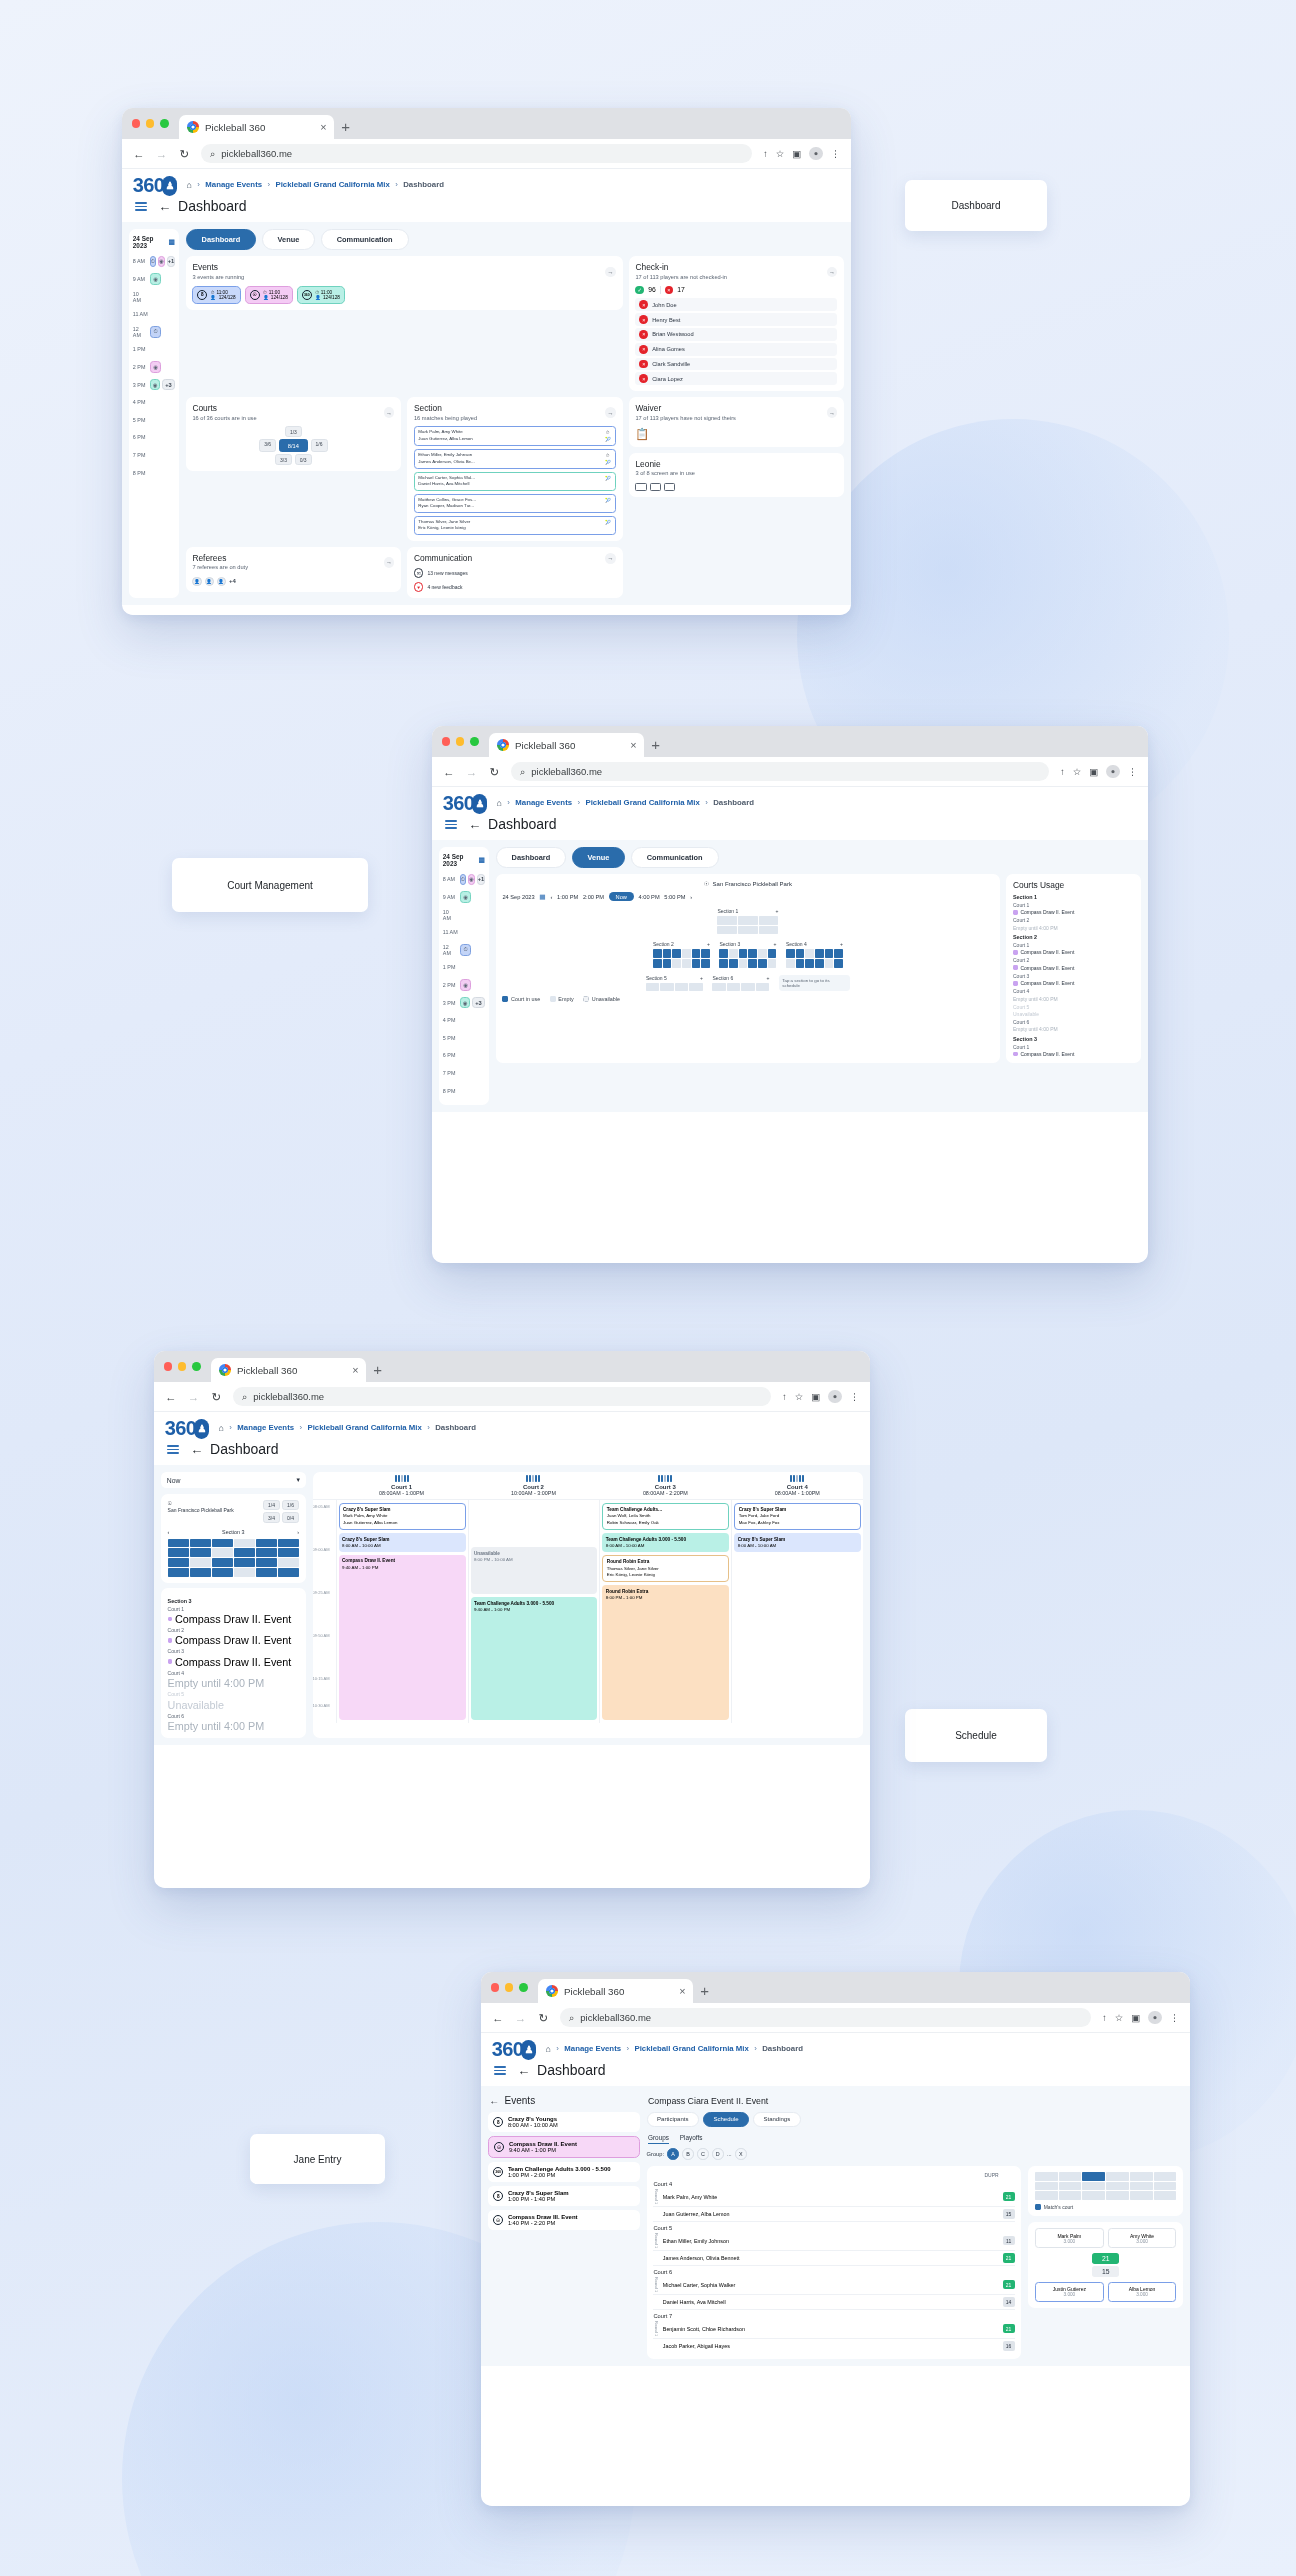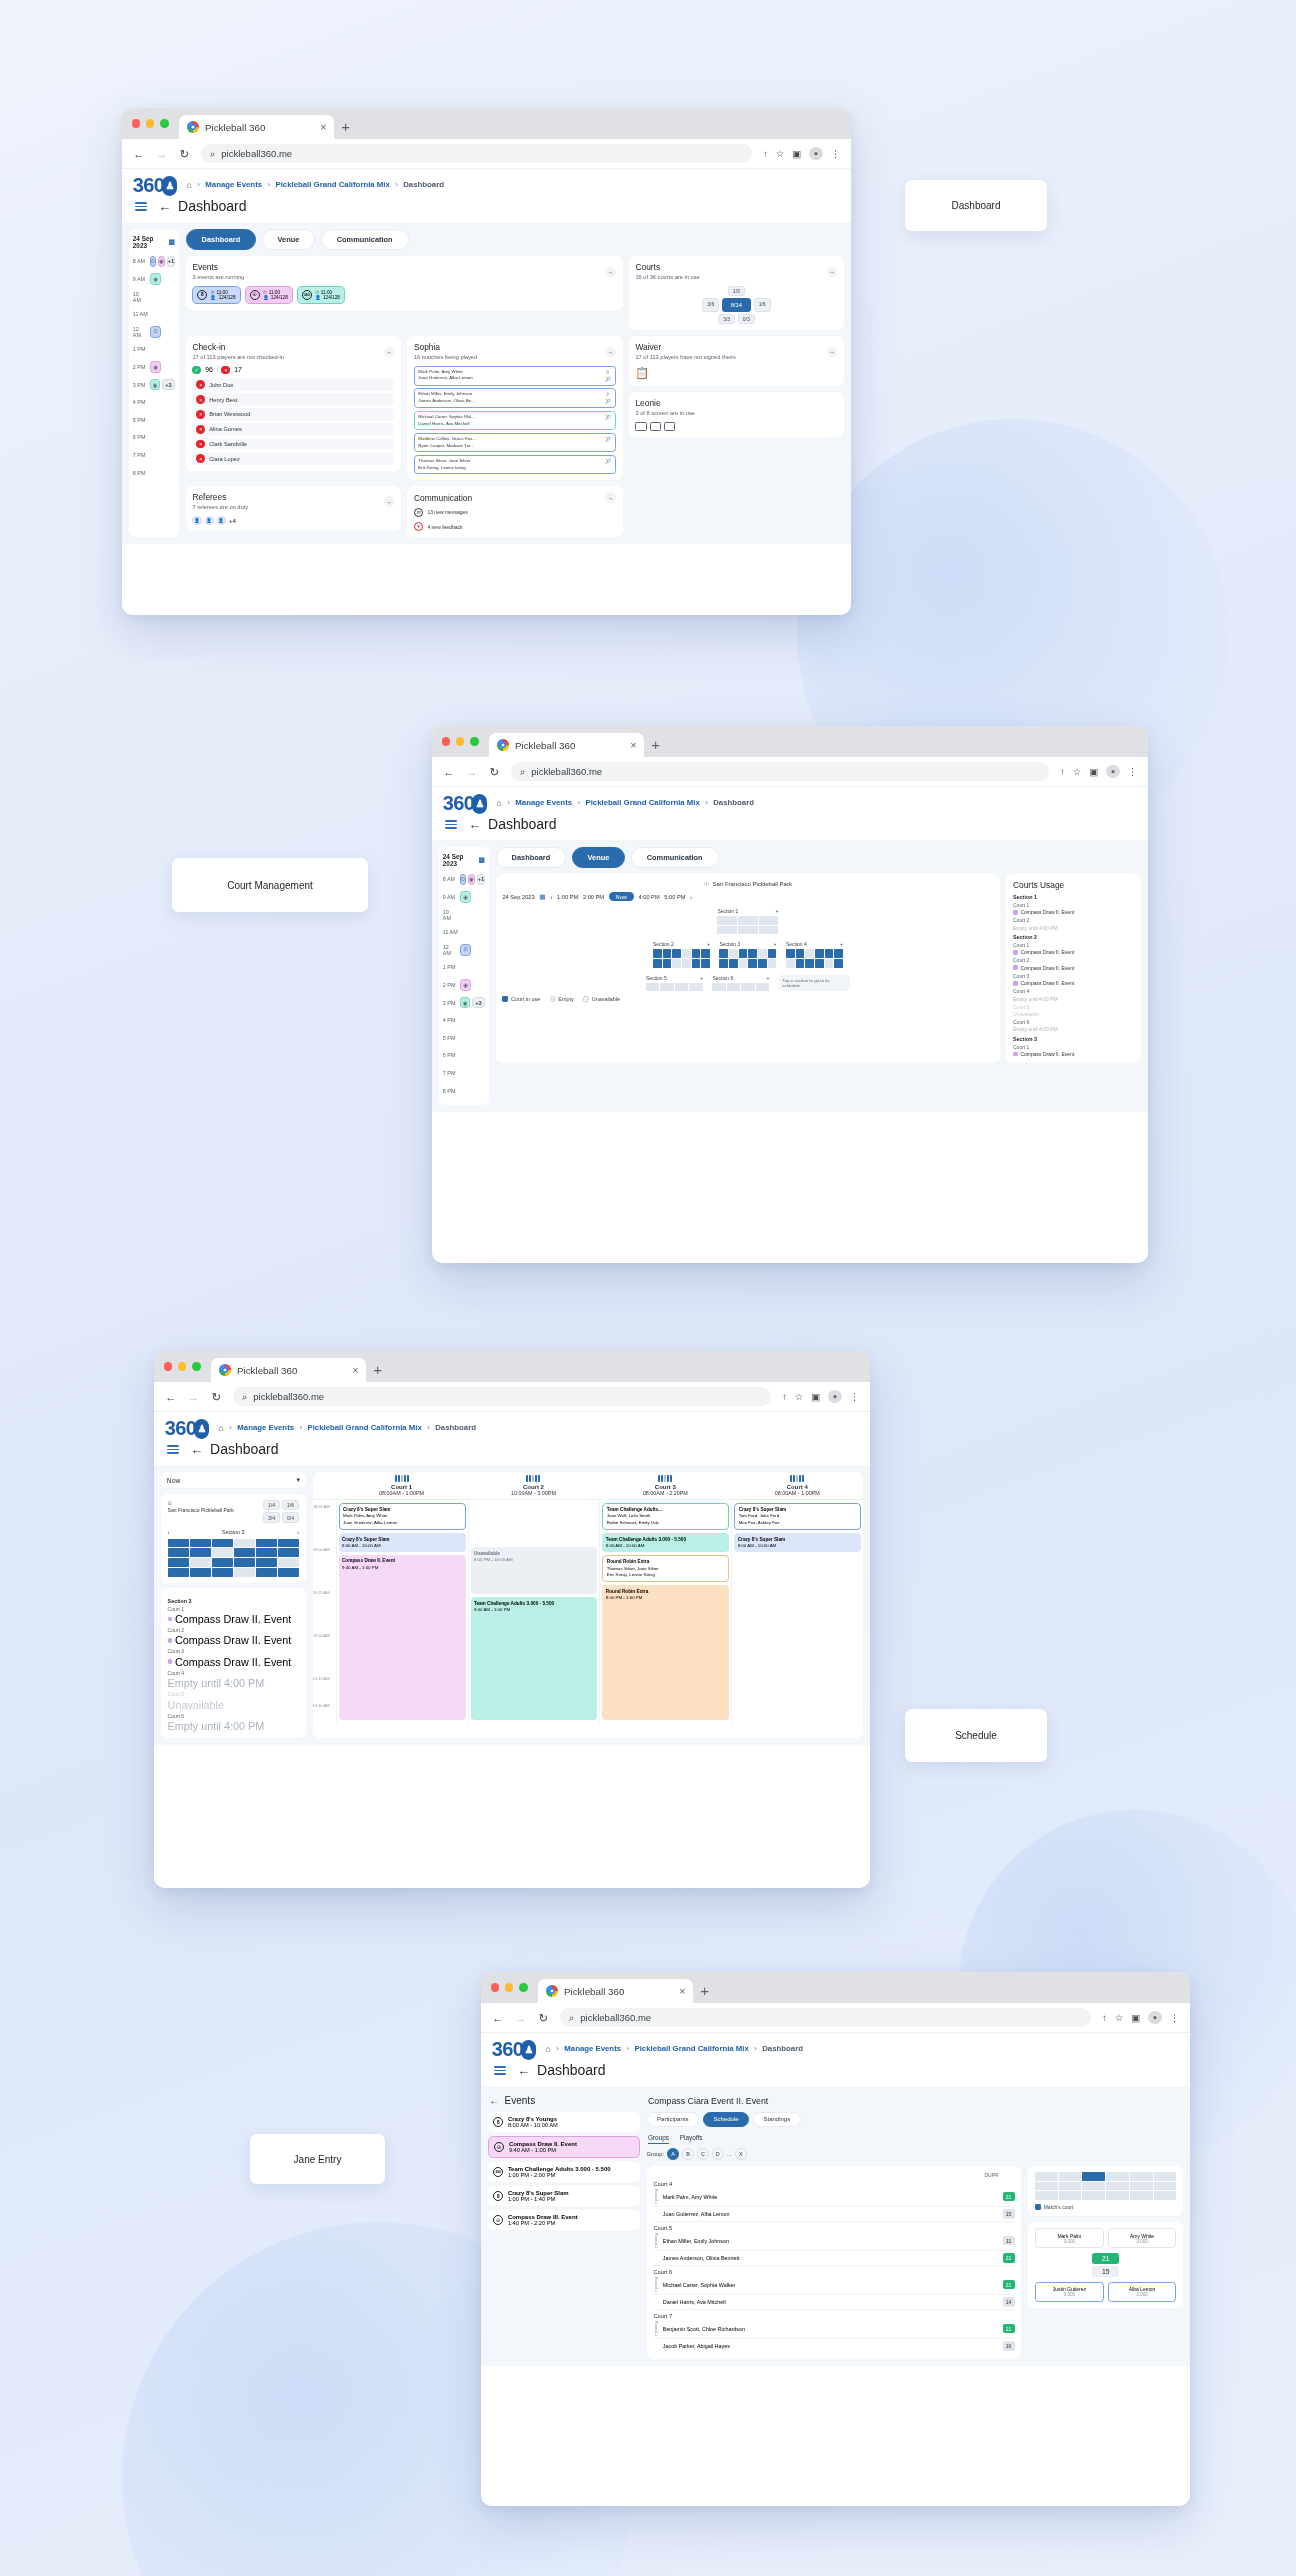--- a/index.html
+++ b/index.html
@@ -394,44 +394,20 @@
                     <span>124/128</span>
                   </div>
               </span>
             </div>
           </div>
         </div>
 
         <div class="card">
           <div class="card-h">
             <div>
-              <div class="card-t">Courts</div>
-              <div class="card-s">16 of 36 courts are in use</div>
-            </div>
-            <div class="arrow-btn">→</div>
-          </div>
-          <div class="courtmini">
-            <div class="cm-row">
-              <span class="cm">1/3</span>
-            </div>
-            <div class="cm-row">
-              <span class="cm">3/6</span>
-              <span class="cm on">8/14</span>
-              <span class="cm">1/6</span>
-            </div>
-            <div class="cm-row">
-              <span class="cm">3/3</span>
-              <span class="cm">0/3</span>
-            </div>
-          </div>
-        </div>
-
-        <div class="card">
-          <div class="card-h">
-            <div>
               <div class="card-t">Check-in</div>
               <div class="card-s">17 of 113 players are not checked-in</div>
             </div>
             <div class="arrow-btn">→</div>
           </div>
           <div class="checkstat">
             <span class="badge-c ok">✓</span>
             <span>96</span>
             <span class="divider-v"></span>
             <span class="badge-c no">×</span>
@@ -461,21 +437,45 @@
             <div class="prow">
                 <span class="badge-c no">×</span>
                 <span>Ciara Lopez</span>
               </div>
           </div>
         </div>
 
         <div class="card">
           <div class="card-h">
             <div>
-              <div class="card-t">Sophia</div>
+              <div class="card-t">Courts</div>
+              <div class="card-s">16 of 36 courts are in use</div>
+            </div>
+            <div class="arrow-btn">→</div>
+          </div>
+          <div class="courtmini">
+            <div class="cm-row">
+              <span class="cm">1/3</span>
+            </div>
+            <div class="cm-row">
+              <span class="cm">3/6</span>
+              <span class="cm on">8/14</span>
+              <span class="cm">1/6</span>
+            </div>
+            <div class="cm-row">
+              <span class="cm">3/3</span>
+              <span class="cm">0/3</span>
+            </div>
+          </div>
+        </div>
+
+        <div class="card">
+          <div class="card-h">
+            <div>
+              <div class="card-t">Section</div>
               <div class="card-s">16 matches being played</div>
             </div>
             <div class="arrow-btn">→</div>
           </div>
           <div class="mlist">
             <div class="mrow">
                 <span><span>Mark Palm, Amy White</span><br><span>Juan Gutierrez, Alba Lemon</span></span>
                 <span class="ico">⏱<br>🎾</span>
               </div>
             <div class="mrow">

